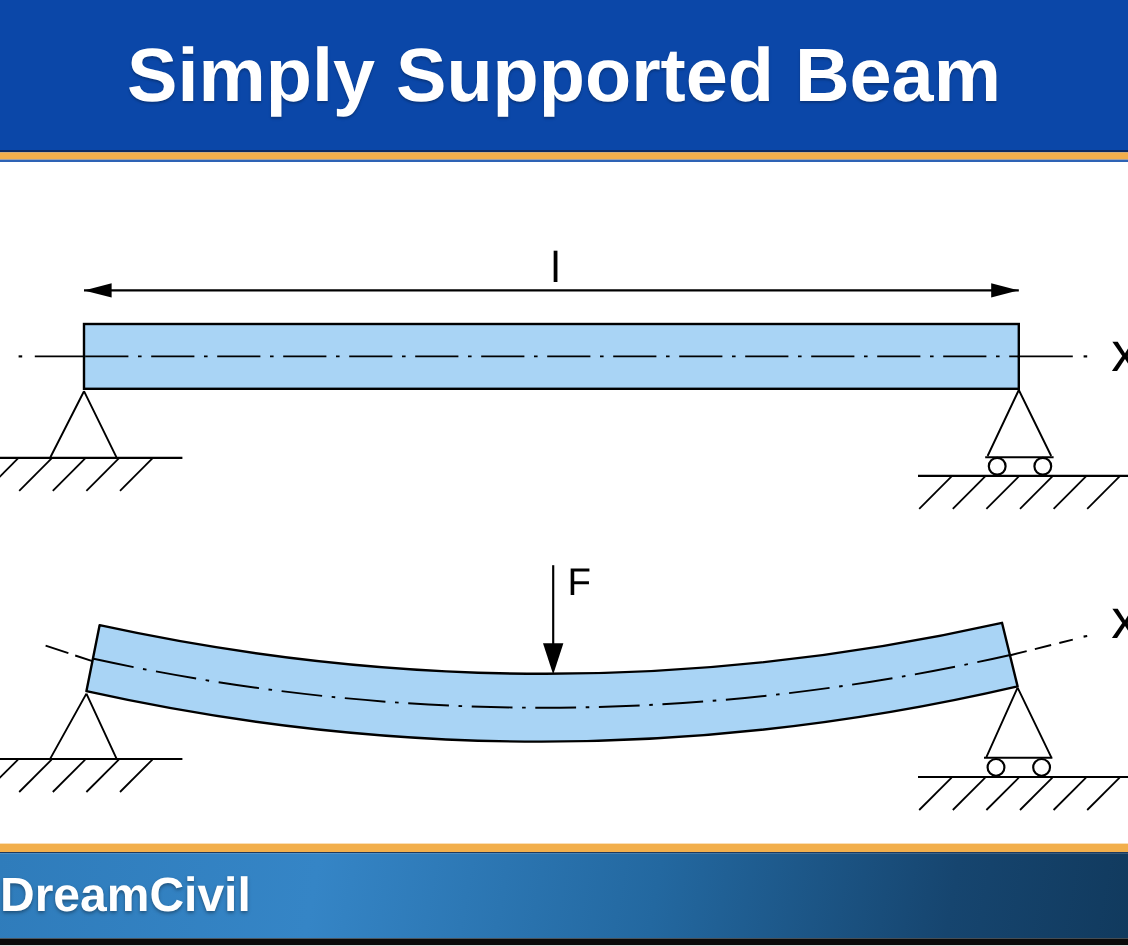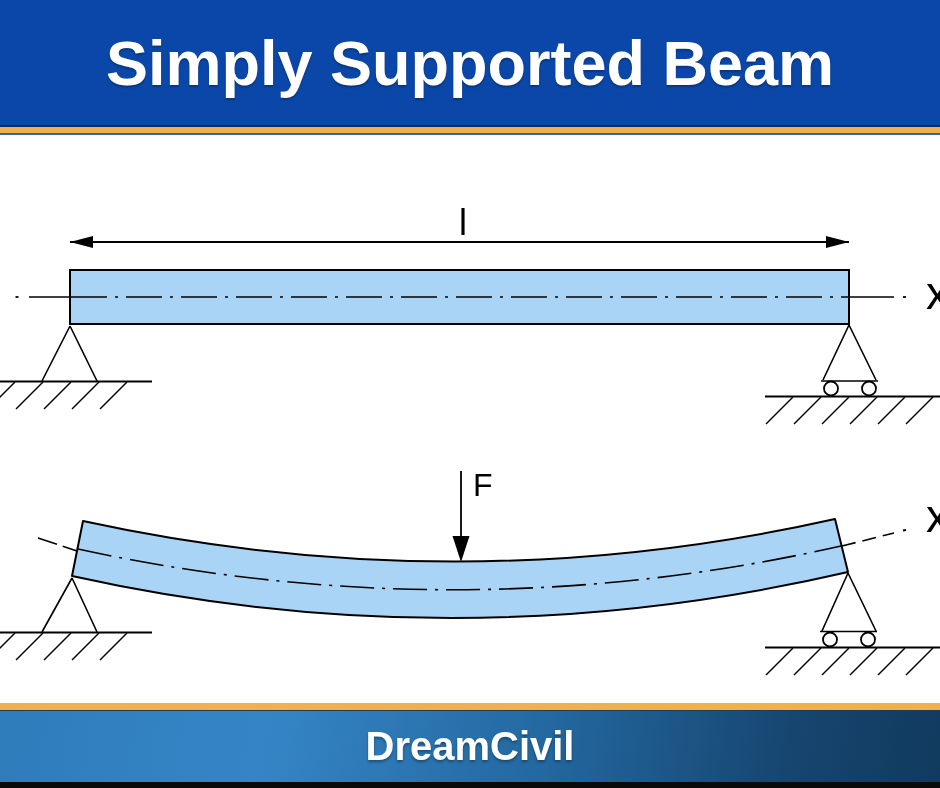--- a/index.html
+++ b/index.html
@@ -82,21 +82,20 @@
     background: #1e3a5f;
     z-index: 2;
   }
   .footer {
     position: absolute;
     left: 0; top: 711px;
     width: 940px; height: 71px;
     background: linear-gradient(100deg, #2f7cbb 0%, #3585c6 28%, #2368a0 58%, #16456f 84%, #113a5e 100%);
     display: flex;
     align-items: center;
-    justify-content: center;
     z-index: 2;
   }
   .footer .brand {
     color: #ffffff;
     font-size: 40px;
     font-weight: bold;
     text-shadow: 0 2px 3px rgba(0,0,0,0.35);
     white-space: nowrap;
   }
   .footer-baseline {

